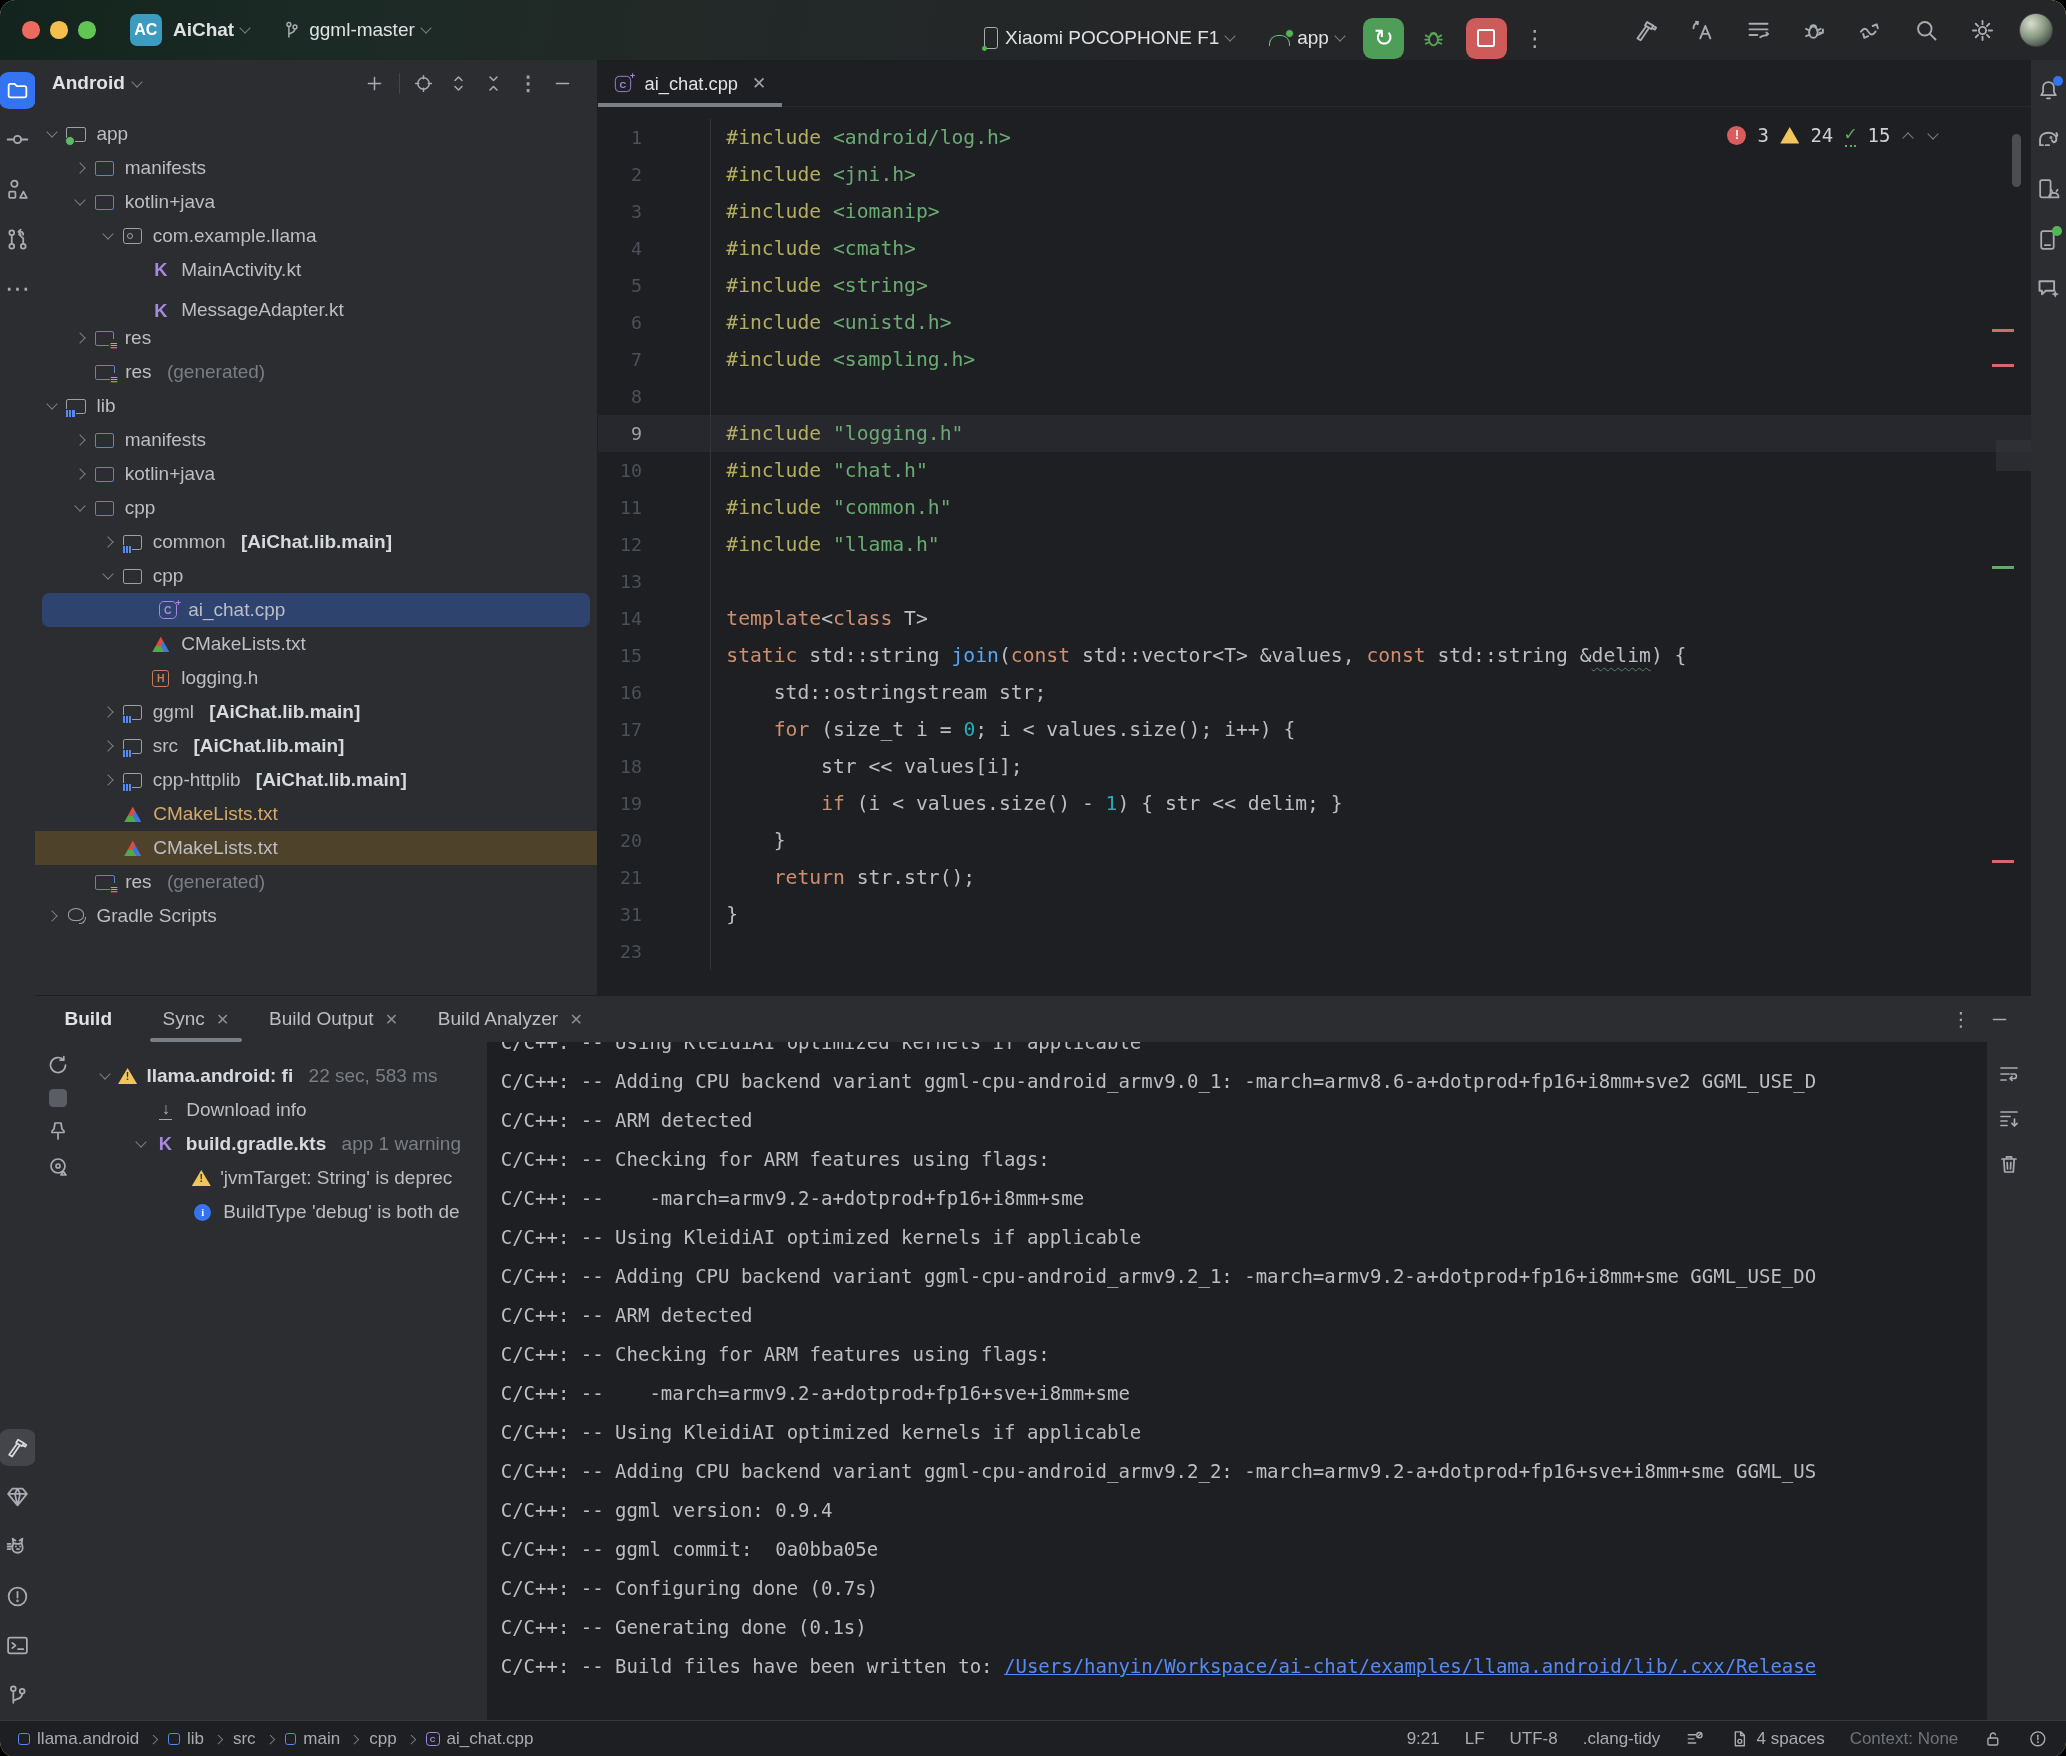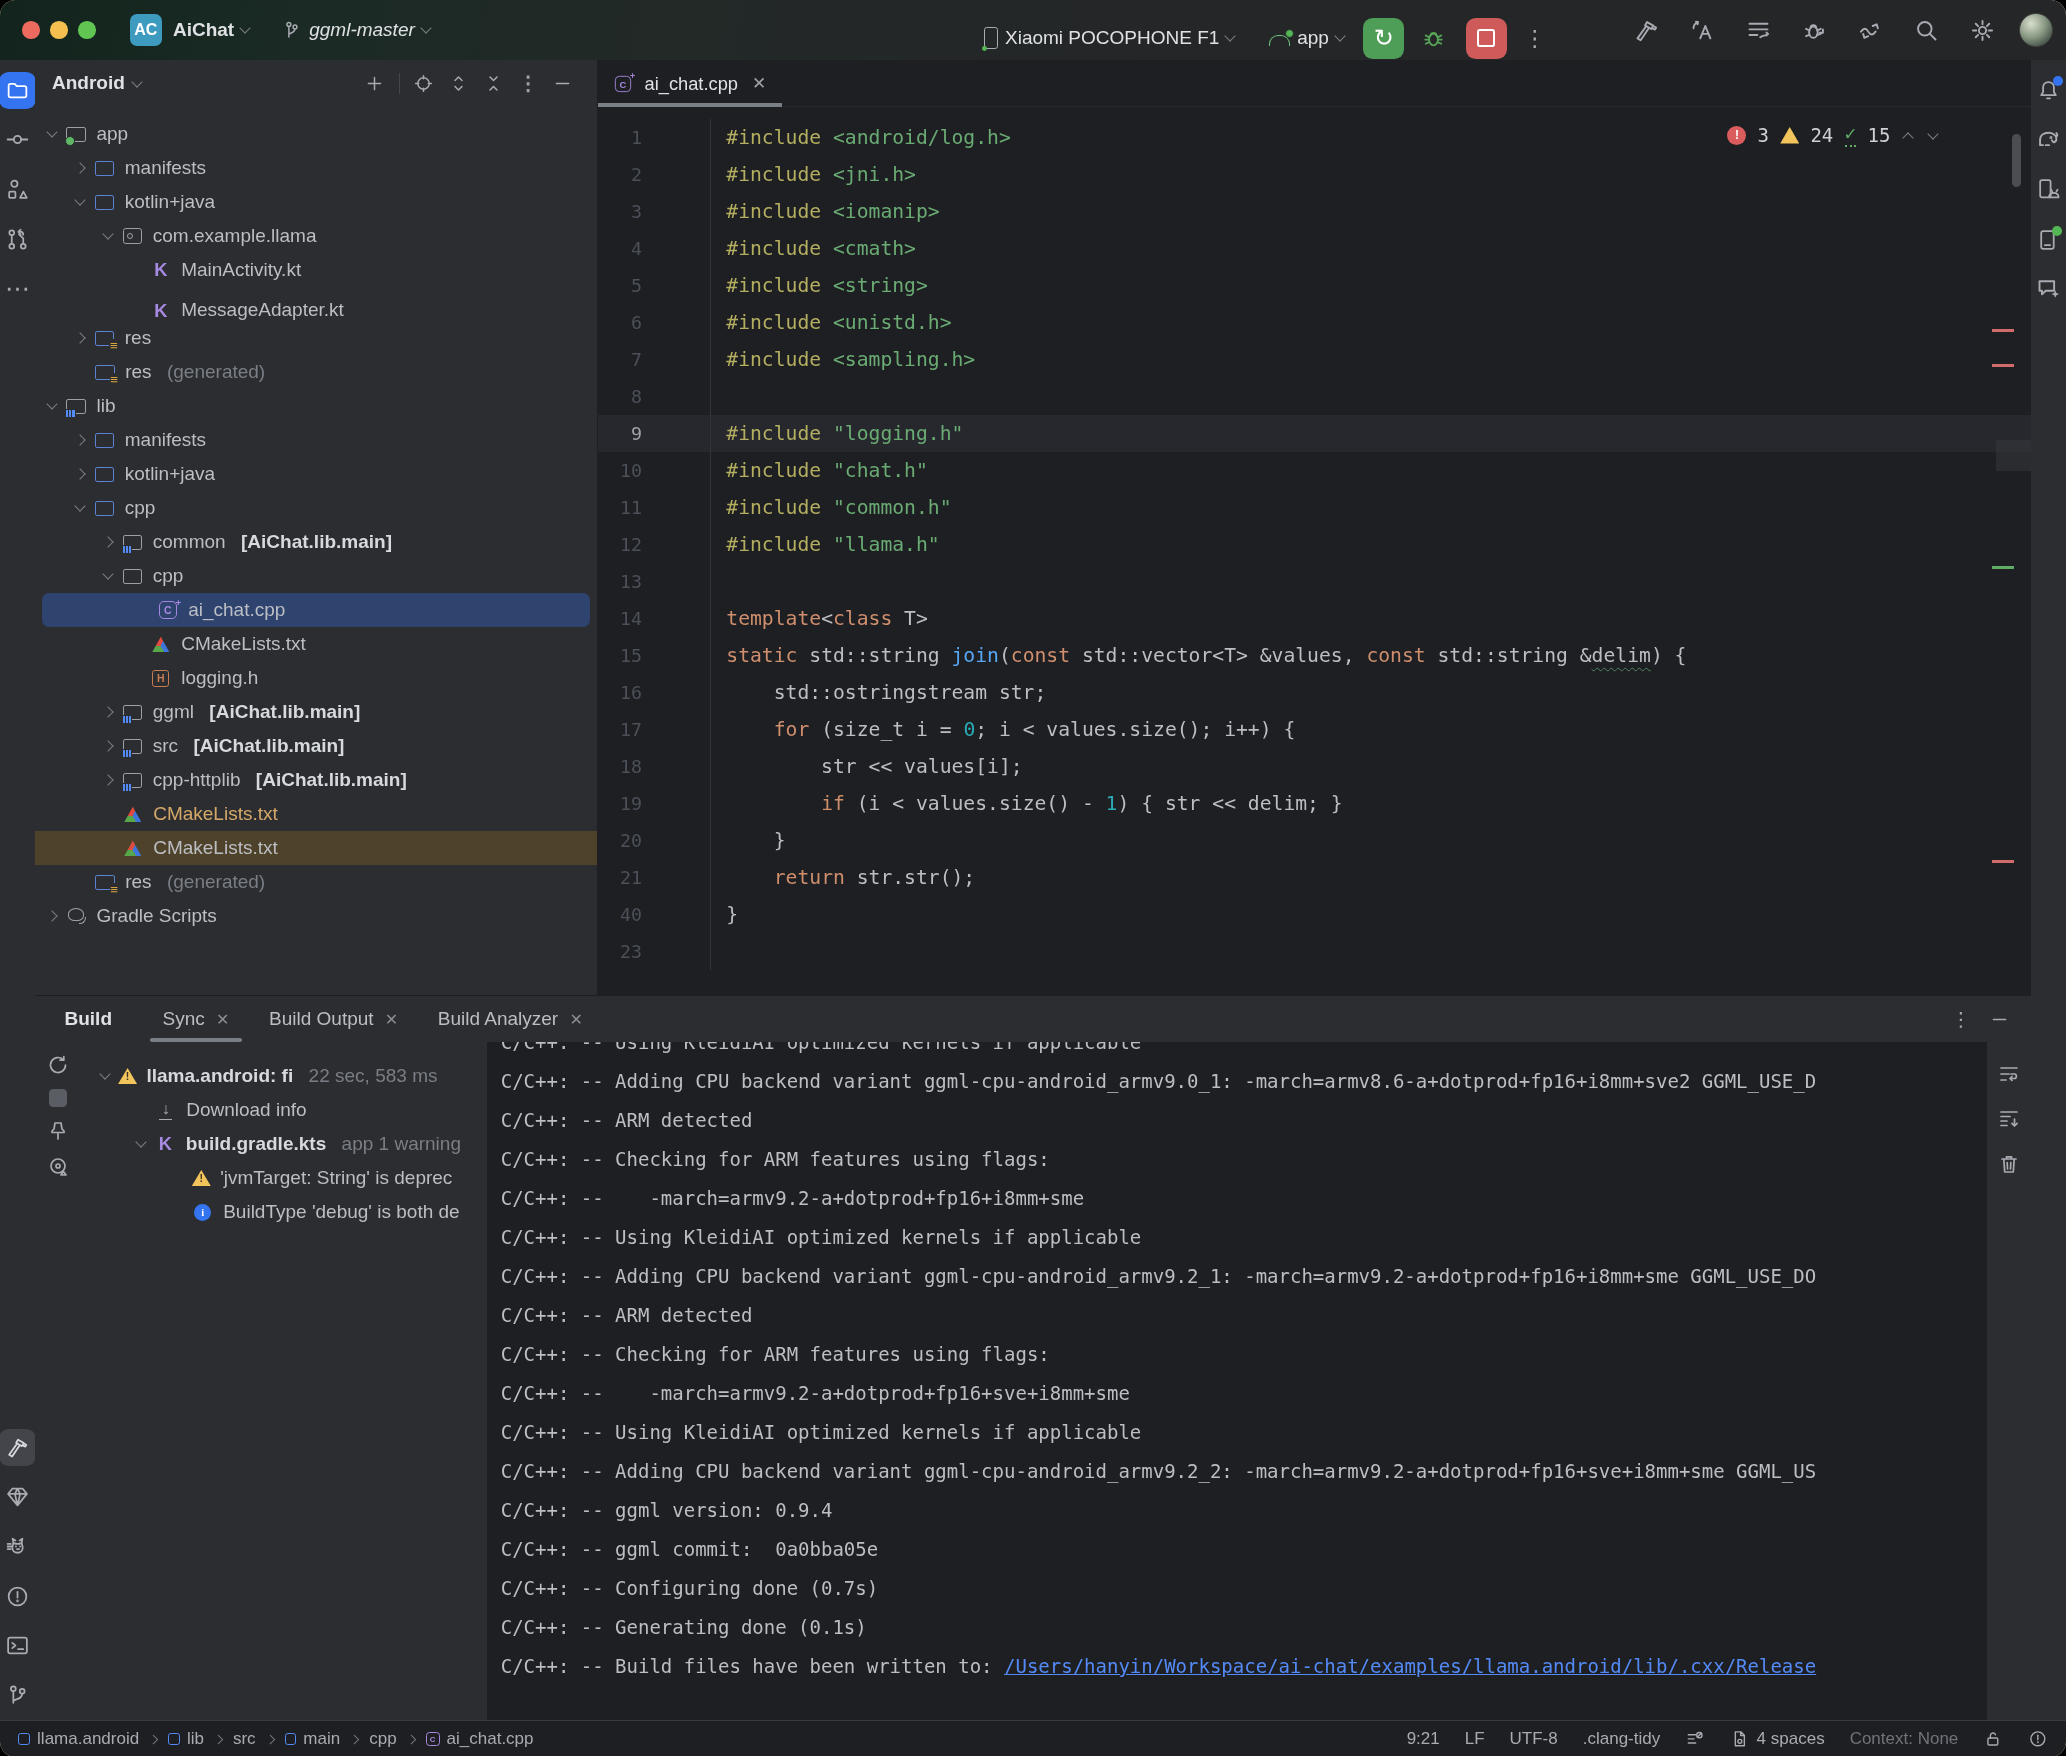--- a/index.html
+++ b/index.html
@@ -11,21 +11,21 @@
   .lights{display:flex;gap:10.5px;padding-left:22px;padding-right:34px;}
   .light{width:17.6px;height:17.6px;border-radius:50%;}
   .light.r{background:#EC6A5E}.light.y{background:#F4BF4F}.light.g{background:#61C554}
   .tb-group{display:flex;align-items:center;gap:7px;color:#DFE1E5;font-size:19px;}
   .acbadge{width:32px;height:32px;border-radius:7px;background:#3D9BC0;color:#fff;font-weight:700;font-size:16px;
     display:flex;align-items:center;justify-content:center;margin-right:4.2px;}
   .tb-name{font-weight:600;}
   .chev{width:7px;height:7px;border-right:1.8px solid #9DA0A8;border-bottom:1.8px solid #9DA0A8;transform:rotate(45deg);display:inline-block;flex:none;}
   .chev.right{transform:rotate(-45deg);}
   .chev.dim{border-color:#7A7E85}
-  .branch{margin-left:32px;font-style:italic;}
+  .branch{margin-left:32px;}
   .tb-center{position:absolute;left:984px;top:8px;height:60px;display:flex;align-items:center;gap:9.8px;color:#DFE1E5;font-size:19px;}
   .phone{width:12px;height:19.7px;border:1.7px solid #A8ABB2;border-radius:2.8px;position:relative;flex:none;}
   .phone::after{content:"";position:absolute;width:4.9px;height:4.9px;border-radius:50%;background:#53B554;left:-2.8px;bottom:-2.8px;}
   .droid{width:19px;height:9.8px;border:1.8px solid #6CC381;border-bottom:none;border-radius:9.1px 9.1px 0 0;position:relative;margin-top:5.6px;flex:none;}
   .droid::after{content:"";position:absolute;width:7px;height:7px;border-radius:50%;background:#53B554;right:-4.9px;top:-7px;border:1.4px solid #242628;}
   .runbtn{width:41px;height:41px;border-radius:9.8px;background:#4F9E58;color:#fff;display:flex;align-items:center;justify-content:center;font-size:24px;margin-left:9.8px;}
   .stopbtn{width:41px;height:41px;border-radius:9.8px;background:#CE5A5A;display:flex;align-items:center;justify-content:center;margin-left:2.8px;}
   .stopbtn i{width:14px;height:14px;border:2.5px solid #fff;border-radius:2.8px;}
   .kebab{color:#A8ABB2;font-size:22.5px;padding:0 7px;letter-spacing:0;}
   .tb-right{position:absolute;right:12.7px;top:0;height:60px;display:flex;align-items:center;gap:17px;}
@@ -492,21 +492,21 @@
                 <div class="cl"><span class="ln">12</span><span class="gut"></span><span class="ct"><span class="tk-p">#include </span><span class="tk-s">"llama.h"</span></span></div>
                 <div class="cl"><span class="ln">13</span><span class="gut"></span><span class="ct"></span></div>
                 <div class="cl"><span class="ln">14</span><span class="gut"></span><span class="ct"><span class="tk-k">template</span><span class="tk-t">&lt;</span><span class="tk-k">class</span><span class="tk-t"> T&gt;</span></span></div>
                 <div class="cl"><span class="ln">15</span><span class="gut"></span><span class="ct"><span class="tk-k">static</span><span class="tk-t"> std::string </span><span class="tk-f">join</span><span class="tk-t">(</span><span class="tk-k">const</span><span class="tk-t"> std::vector&lt;T&gt; &amp;values, </span><span class="tk-k">const</span><span class="tk-t"> std::string &amp;</span><span class="tk-w">delim</span><span class="tk-t">) {</span></span></div>
                 <div class="cl"><span class="ln">16</span><span class="gut"></span><span class="ct"><span class="tk-t">    std::ostringstream str;</span></span></div>
                 <div class="cl"><span class="ln">17</span><span class="gut"></span><span class="ct"><span class="tk-t">    </span><span class="tk-k">for</span><span class="tk-t"> (size_t i = </span><span class="tk-n">0</span><span class="tk-t">; i &lt; values.size(); i++) {</span></span></div>
                 <div class="cl"><span class="ln">18</span><span class="gut"></span><span class="ct"><span class="tk-t">        str &lt;&lt; values[i];</span></span></div>
                 <div class="cl"><span class="ln">19</span><span class="gut"></span><span class="ct"><span class="tk-t">        </span><span class="tk-k">if</span><span class="tk-t"> (i &lt; values.size() - </span><span class="tk-n">1</span><span class="tk-t">) { str &lt;&lt; delim; }</span></span></div>
                 <div class="cl"><span class="ln">20</span><span class="gut"></span><span class="ct"><span class="tk-t">    }</span></span></div>
                 <div class="cl"><span class="ln">21</span><span class="gut"></span><span class="ct"><span class="tk-t">    </span><span class="tk-k">return</span><span class="tk-t"> str.str();</span></span></div>
-                <div class="cl"><span class="ln">40</span><span class="gut"></span><span class="ct"><span class="tk-t">}</span></span></div>
+                <div class="cl"><span class="ln">31</span><span class="gut"></span><span class="ct"><span class="tk-t">}</span></span></div>
                 <div class="cl"><span class="ln">23</span><span class="gut"></span><span class="ct"></span></div>
               </div>
             <div class="inspections">
               <span class="insp-err">!</span>
               <span>3</span>
               <span class="insp-warn"></span>
               <span>24</span>
               <span class="insp-check">✓</span>
               <span>15</span>
               <span class="chev dim" style="transform:rotate(-135deg);margin-top:5.6px;"></span>

